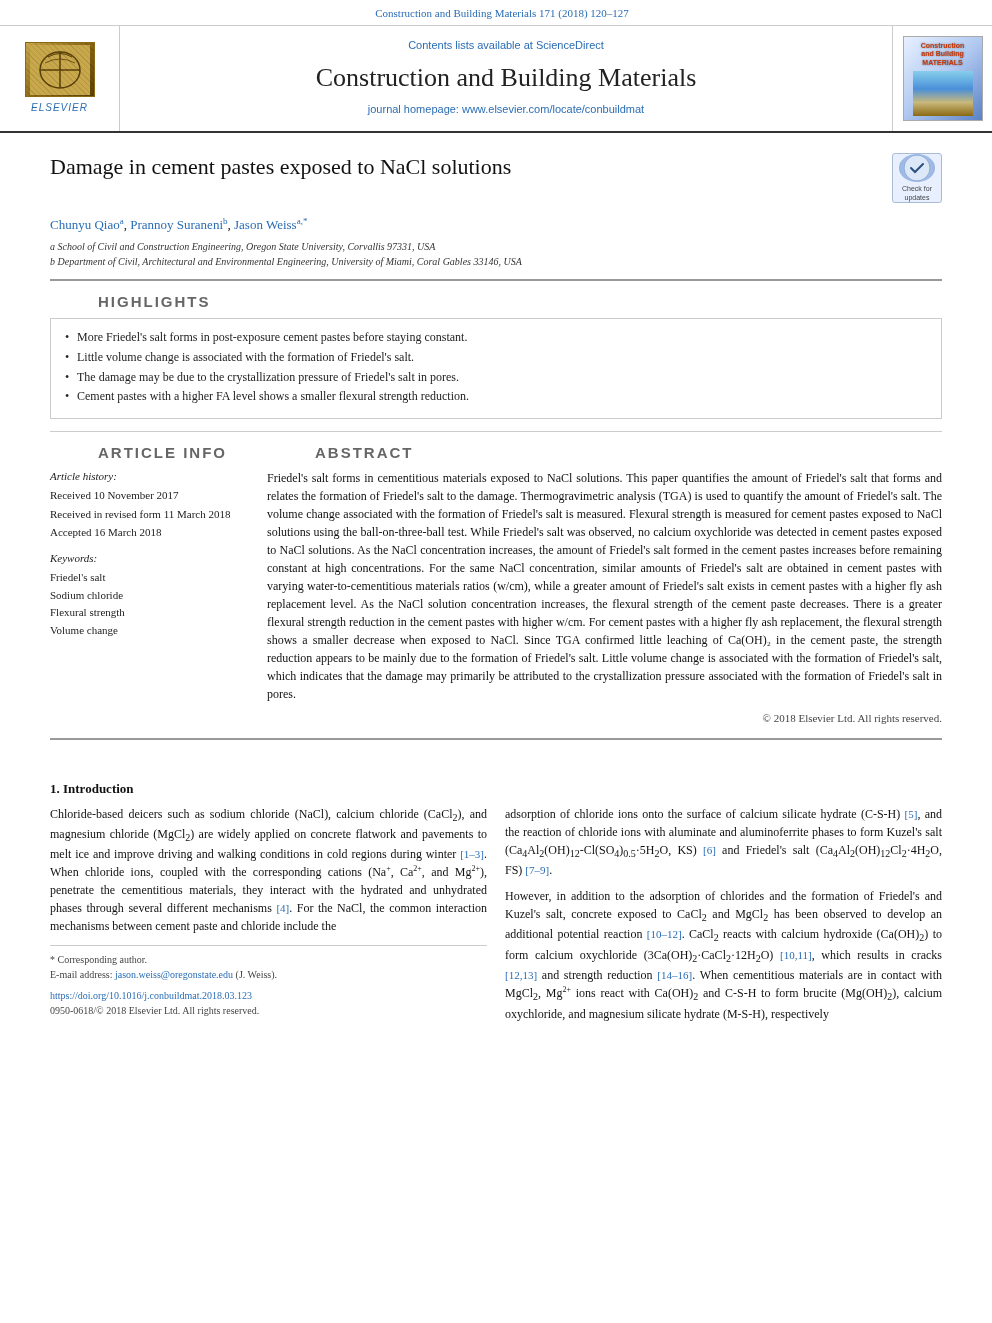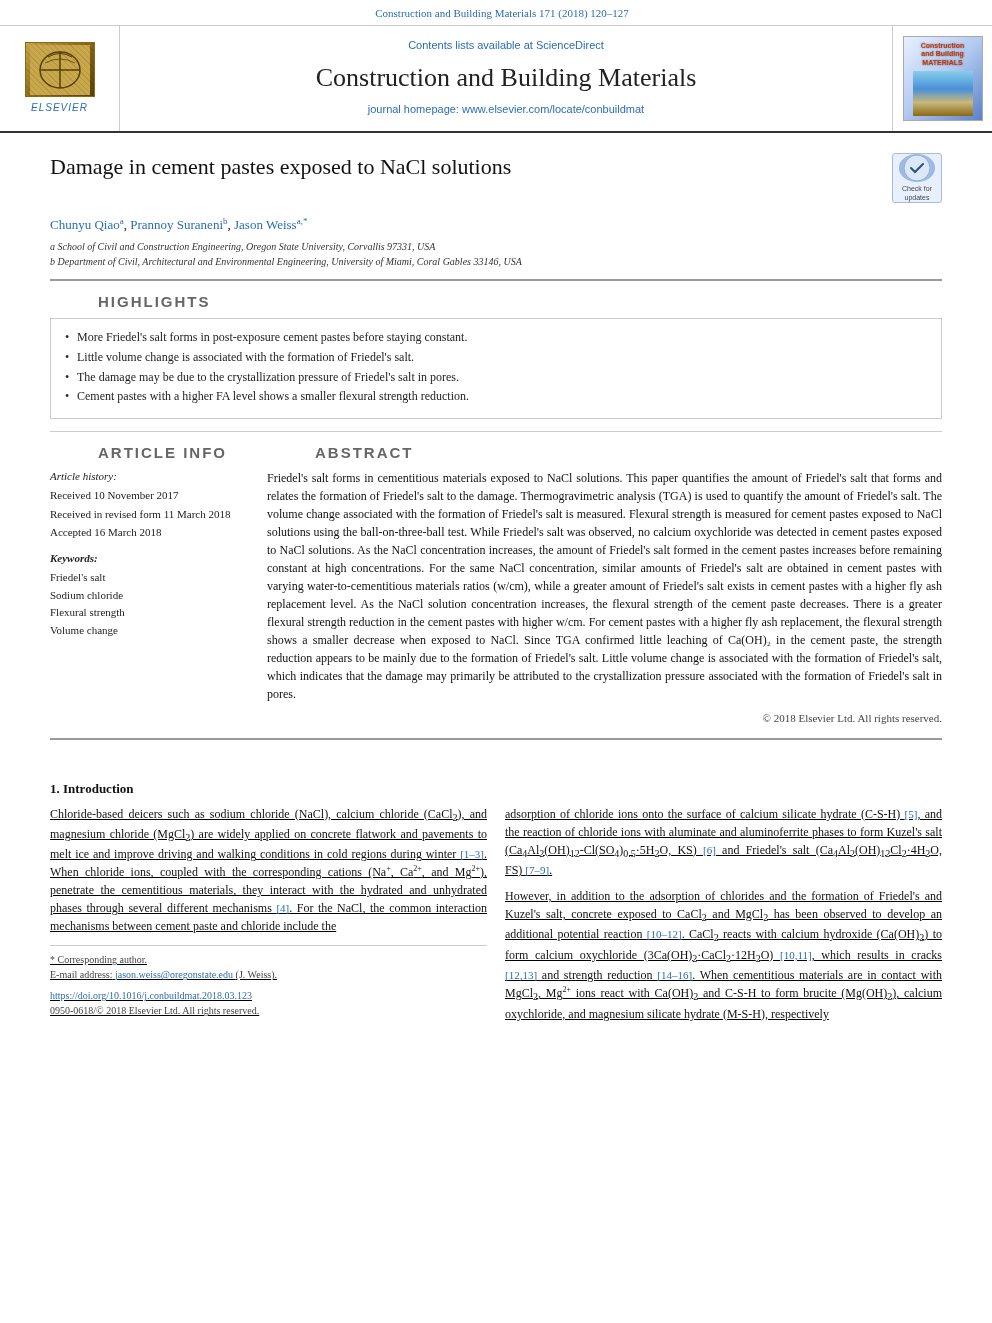--- a/index.html
+++ b/index.html
@@ -271,21 +271,20 @@
     }
     .article-info-section .info-row {
       margin-bottom: 3px;
       font-size: 11px;
     }
     .keywords-label {
       font-style: italic;
       font-size: 11px;
       margin-top: 10px;
       margin-bottom: 3px;
-      font-weight: bold;
     }
     .keywords-list {
       font-size: 11px;
       line-height: 1.6;
     }
     
     .abstract-text {
       font-size: 12px;
       line-height: 1.5;
       color: #111;
@@ -297,21 +296,20 @@
       color: #444;
       margin-top: 8px;
     }
     
     .body-content {
       padding: 10px 50px 20px 50px;
     }
     .two-col-body {
       display: flex;
       gap: 18px;
-      text-decoration: underline;
     }
     .body-col {
       flex: 1;
       font-size: 12px;
       line-height: 1.5;
       text-align: justify;
       color: #111;
     }
     .section-heading {
       font-size: 13px;

